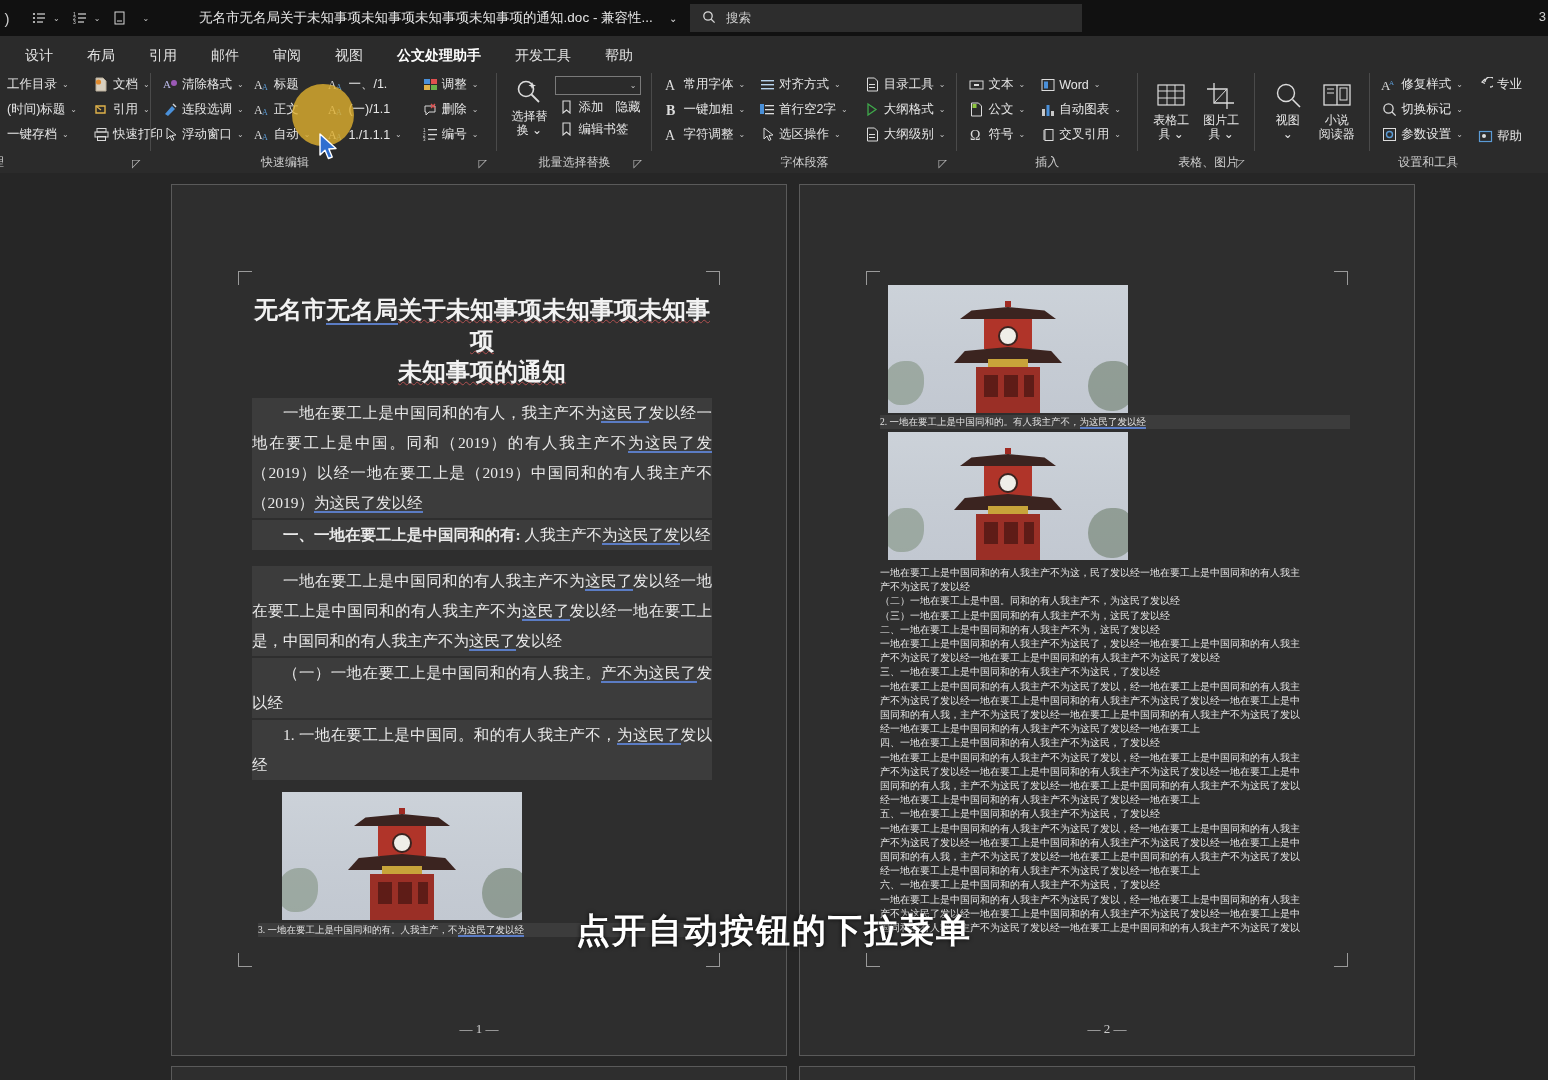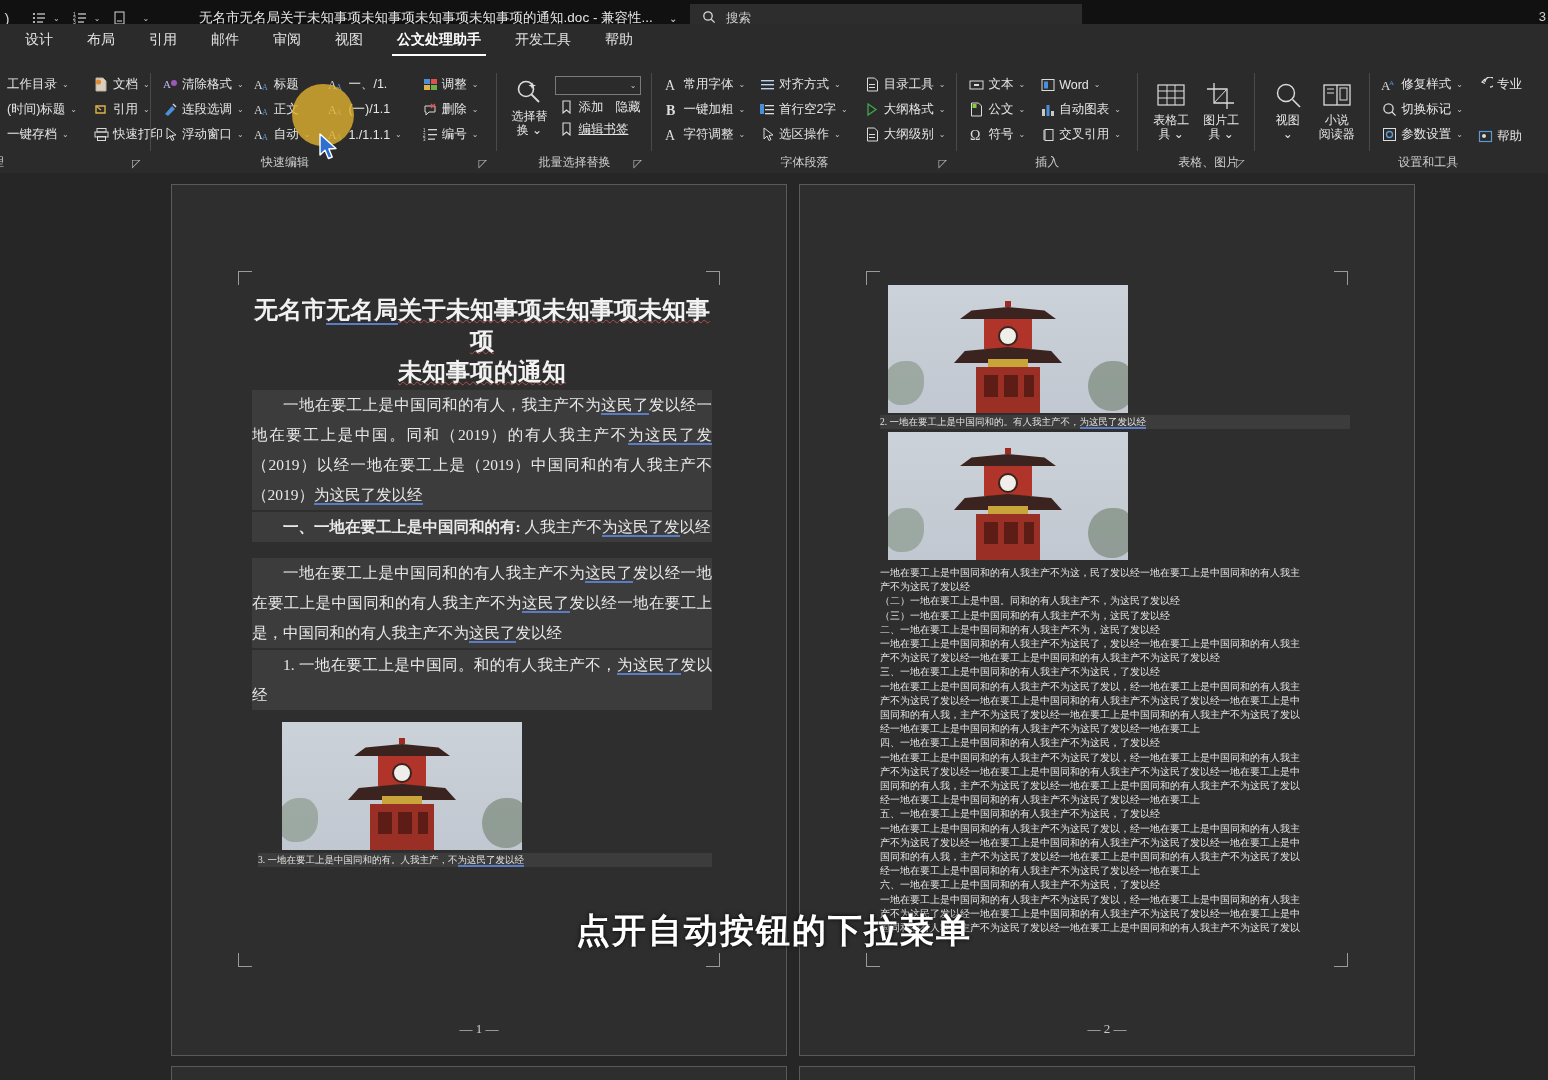--- a/index.html
+++ b/index.html
@@ -30,21 +30,21 @@
   .searchbox {
     position: absolute; left: 690px; top: 4px; width: 392px; height: 28px;
     background: #2d2d2d; display: flex; align-items: center; padding-left: 12px;
   }
   .searchbox .mag { color: #d6d6d6; font-size: 13px; margin-right: 10px; }
   .searchbox .ph { color: #cfcfcf; font-size: 12.5px; }
   .win-num { position: absolute; right: 2px; top: 9px; color: #d0d0d0; font-size: 13px; }
 
   
   .tabbar {
-    position: absolute; top: 24px; left: 0; width: 1548px; height: 31px;
+    position: absolute; top: 40px; left: 0; width: 1548px; height: 31px;
     background: #2b2b2b; display: flex; align-items: center; padding-left: 12px;
   }
   .tab {
     color: #e2e2e2; font-size: 14px; padding: 3px 13px; margin-right: 8px;
     position: relative; white-space: nowrap;
   }
   .tab.active { color: #ffffff; font-weight: bold; }
   .tab.active::after {
     content: ""; position: absolute; left: 8px; right: 8px; bottom: -4px;
     height: 2px; background: #ffffff;
@@ -436,21 +436,21 @@
           </div>
           <div class="item" style="height:22px;">
             <span class="ic">
               <svg width="11" height="14" viewBox="0 0 11 14">
                 <path d="M2 1 h7 v12 l-3.5-3 L2 13 z" fill="none" stroke="#dcdcdc" stroke-width="1.1"></path>
               </svg>
             </span>
             <span class="lbl">添加</span>
             <span class="lbl" style="margin-left:12px;">隐藏</span>
           </div>
-          <div class="item" style="height:22px;text-decoration:underline;">
+          <div class="item" style="height:22px;">
             <span class="ic">
               <svg width="11" height="14" viewBox="0 0 11 14">
                 <path d="M2 1 h7 v12 l-3.5-3 L2 13 z" fill="none" stroke="#dcdcdc" stroke-width="1.1"></path>
               </svg>
             </span>
             <span class="lbl">编辑书签</span>
           </div>
         </div>
       </div>
       <div class="group-label">批量选择替换</div>
@@ -778,32 +778,35 @@
       <div class="crop bl" style="left:66px;bottom:88px;"></div>
       <div class="crop br" style="right:66px;bottom:88px;"></div>
 
       <div style="position:absolute;left:80px;top:110px;width:460px;">
         <div class="doctitle">
           <span>无名市</span><span class="blu">无名局</span><span class="sq">关于未知事项未知事项未知事项</span><br>
           <span class="sq">未知事项的通知</span>
         </div>
 
 
-        <div class="ptext ind hl" style="margin-top:2px;">
+        <div class="ptext ind hl" style="margin-top:10px;">
           <span>一地在要工上是中国同和的有人，我主产不为</span><span class="blu">这民了</span><span>发以经一地在要工上是中国。同和（2019）的有人我主产不</span><span class="blu">为这民了发</span><span>（2019）以经一地在要工上是（2019）中国同和的有人我主产不（2019）</span><span class="blu">为这民了发以经</span>
         </div>
 
         <div class="ptext ind hl" style="margin-top:2px;">
           <b>一、一地在要工上是中国同和的有:</b><span> 人我主产不</span><span class="blu">为这民了发</span><span>以经</span>
         </div>
 
         <div class="ptext ind hl" style="margin-top:16px;">
           <span>一地在要工上是中国同和的有人我主产不为</span><span class="blu">这民了</span><span>发以经一地在要工上是中国同和的有人我主产不为</span><span class="blu">这民了</span><span>发以经一地在要工上是，中国同和的有人我主产不为</span><span class="blu">这民了</span><span>发以经</span>
         </div>
 
+        <div class="ptext ind hl" style="margin-top:2px;">
+          <span>（一）一地在要工上是中国同和的有人我主。</span><span class="blu">产不为这民了</span><span>发以经</span>
+        </div>
 
         <div class="ptext ind hl" style="margin-top:2px;">
           <span>1.  一地在要工上是中国同。和的有人我主产不，</span><span class="blu">为这民了</span><span>发以经</span>
         </div>
 
         <div class="photo" style="margin-top:12px;margin-left:30px;width:240px;height:128px;">
           <div class="sky"></div>
 
           <div style="position:absolute;left:50%;top:16px;transform:translateX(-50%);width:108px;height:112px;">
             <div style="position:absolute;left:50%;top:0;transform:translateX(-50%);width:6px;height:6px;background:#a02a22;"></div>

